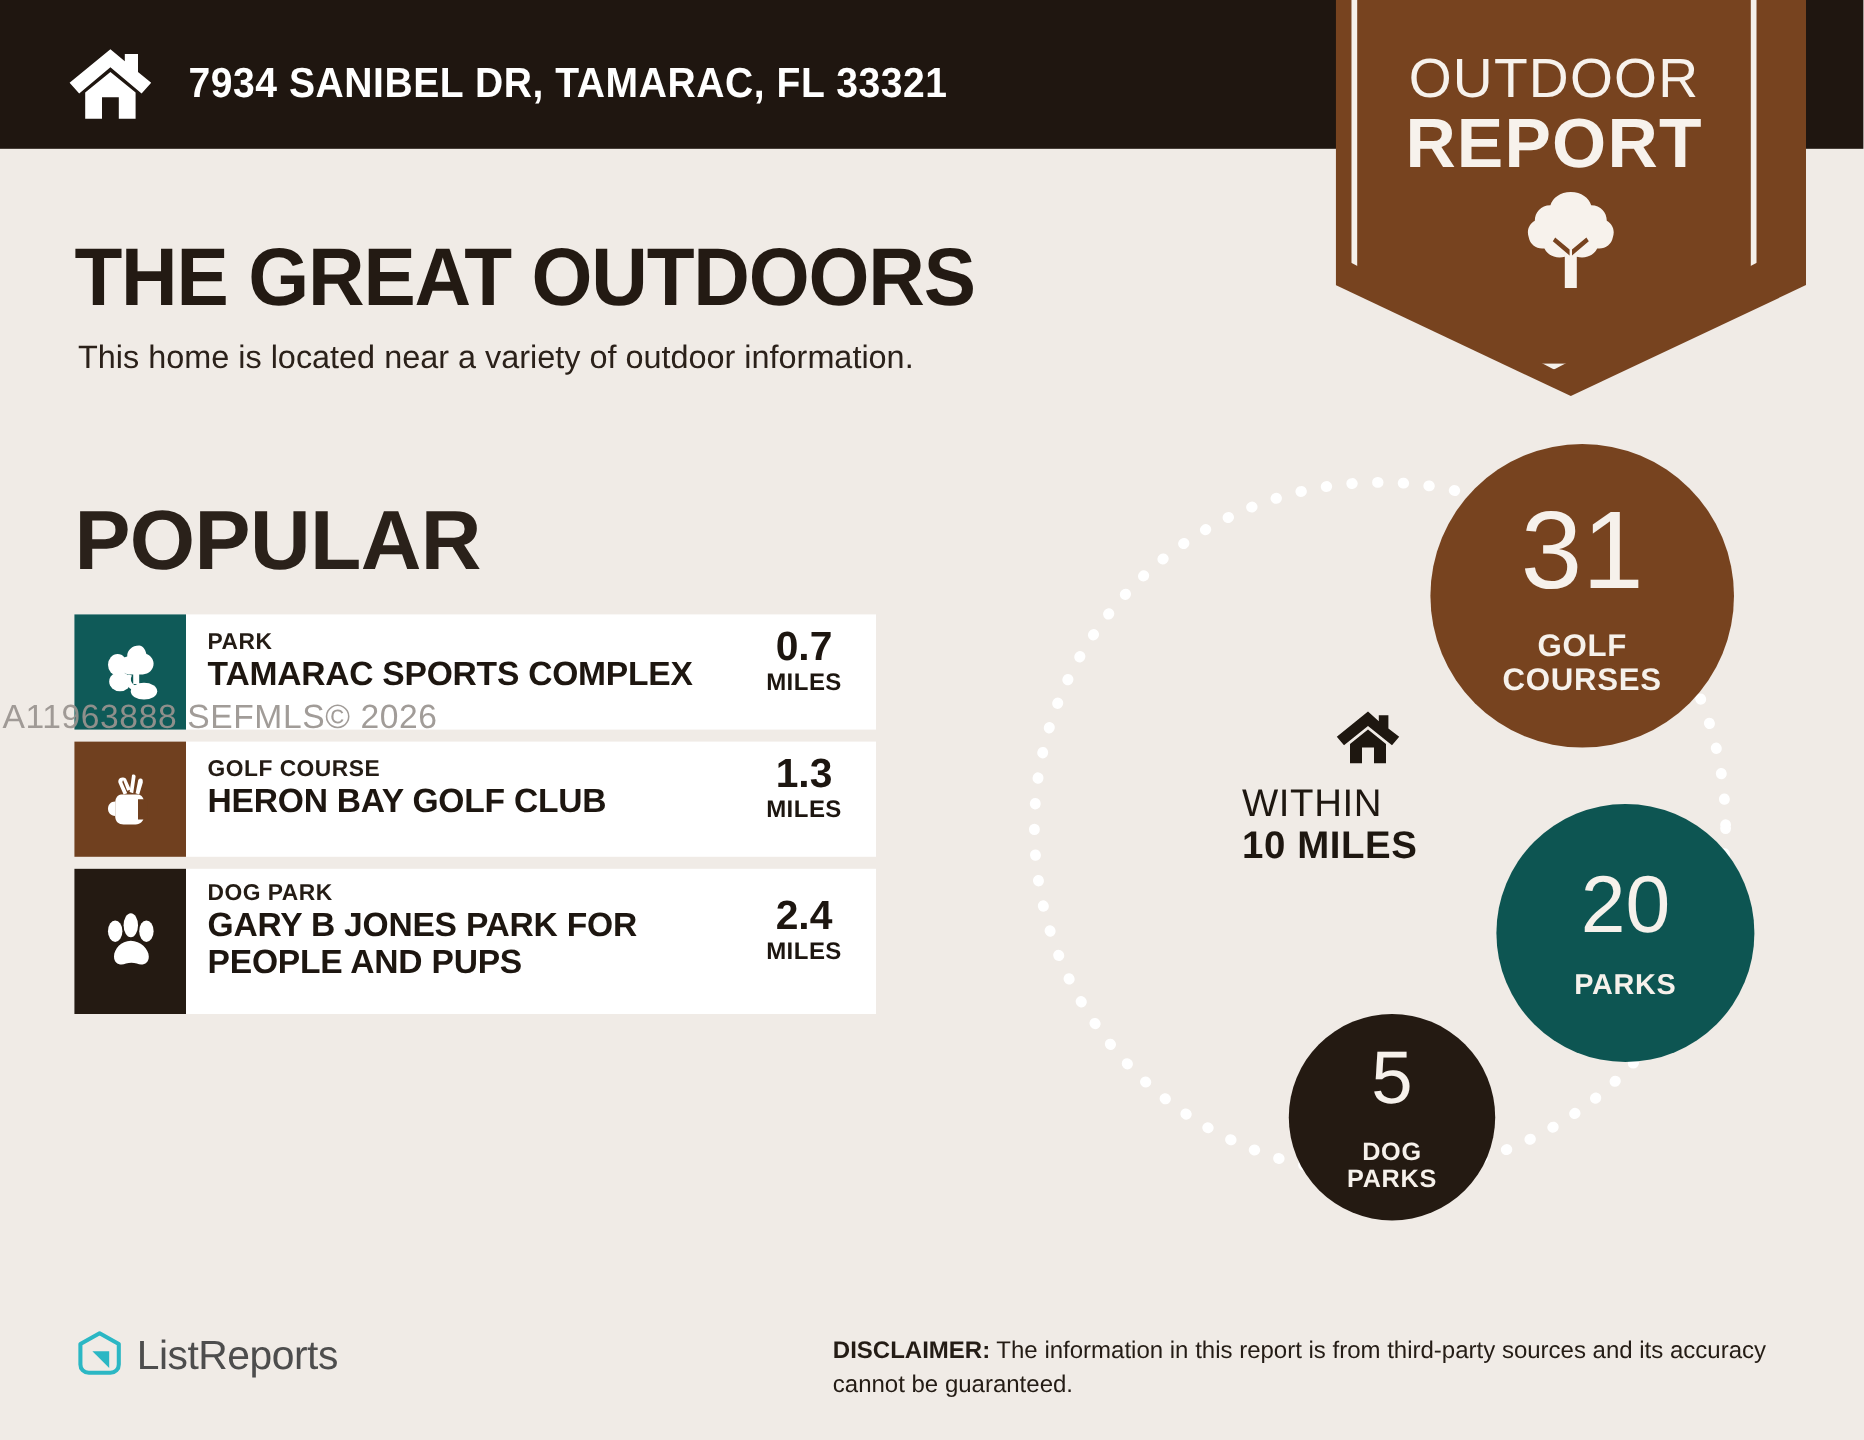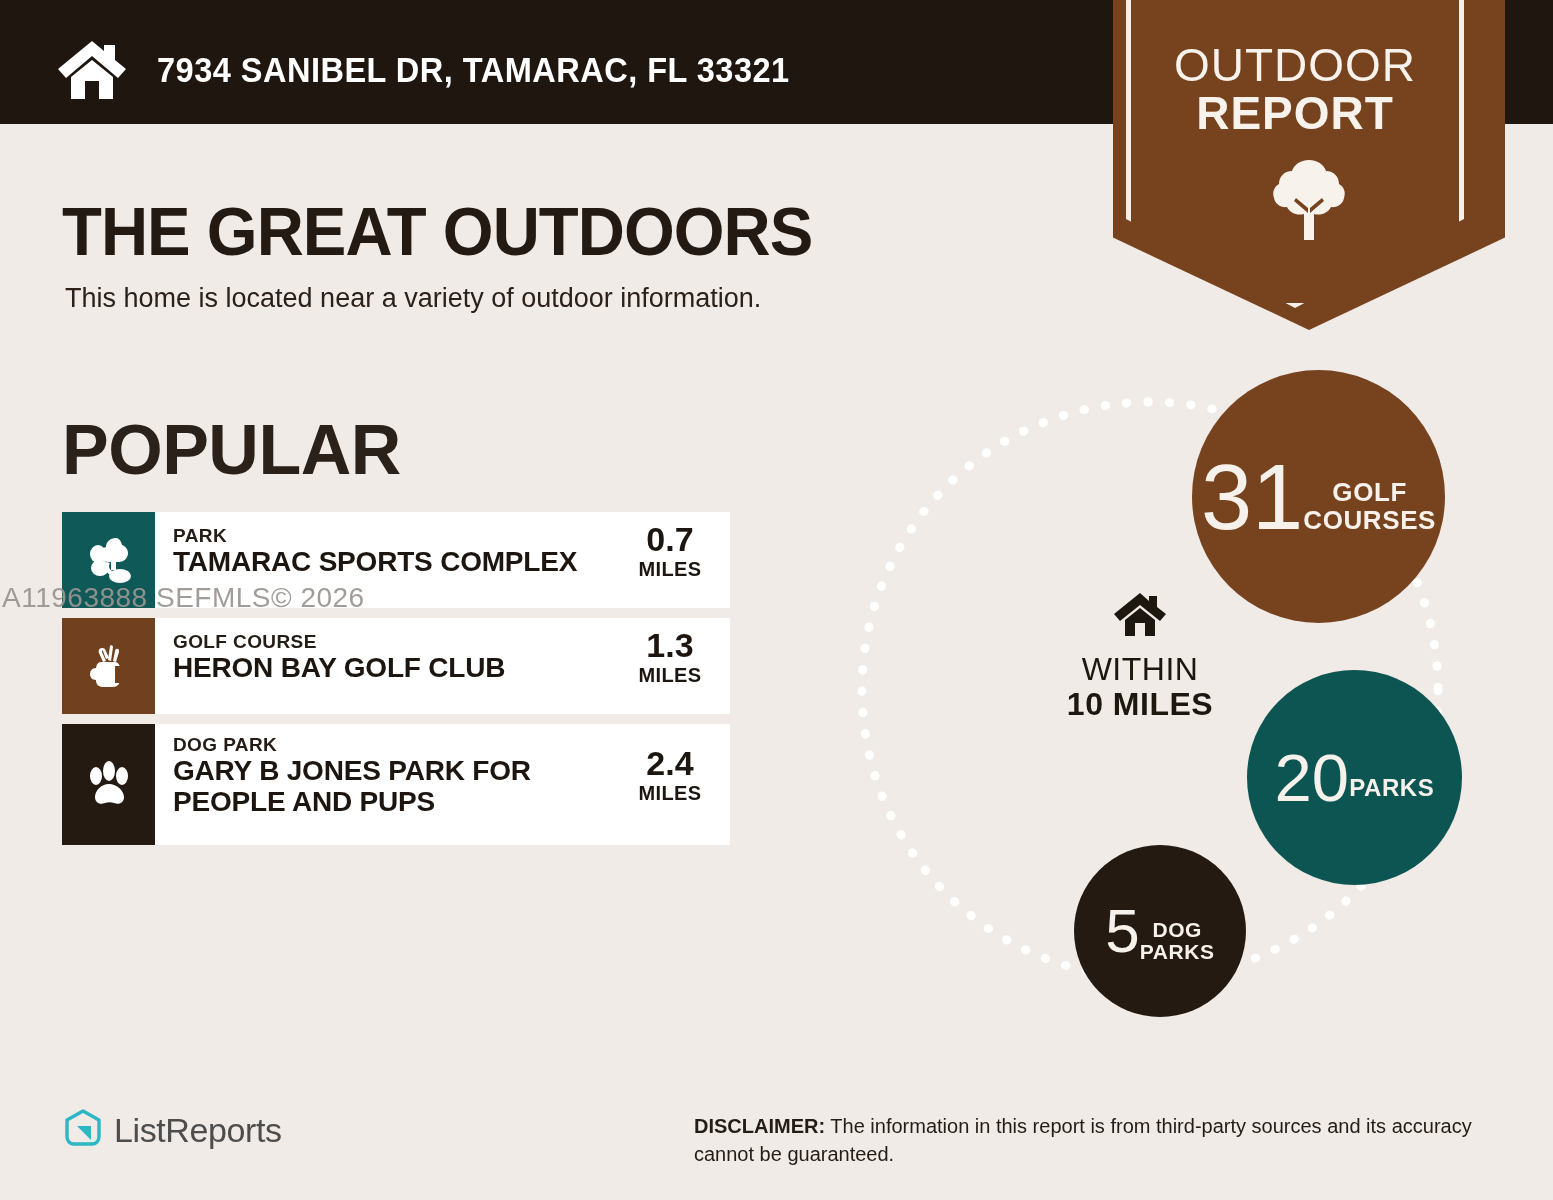--- a/index.html
+++ b/index.html
@@ -47,21 +47,21 @@
     border:5px solid #f5f0ea;
     -webkit-clip-path:polygon(0 0,100% 0,100% 72%,50% 100%,0 72%);
     clip-path:polygon(0 0,100% 0,100% 72%,50% 100%,0 72%);
     box-sizing:border-box;
   }
   .badge-text{
     position:absolute;left:0;top:42px;width:364px;text-align:center;
     color:#f7f2ec;line-height:1.04;
   }
   .badge-l1{font-size:46px;font-weight:400;letter-spacing:1px;display:block;}
-  .badge-l2{font-size:46px;font-weight:700;letter-spacing:1px;display:block;}
+  .badge-l2{font-size:58px;font-weight:700;letter-spacing:1px;display:block;}
   .badge-tree{position:absolute;left:50%;top:158px;transform:translateX(-50%);width:78px;height:84px;}
 
   
   .title{
     position:absolute;left:62px;top:192px;
     font-size:68px;font-weight:700;letter-spacing:-1px;
     color:#231a13;
     transform:scaleX(0.96);transform-origin:left center;
     white-space:nowrap;
   }
@@ -104,37 +104,37 @@
     width:92px;min-width:92px;text-align:center;padding-right:8px;
   }
   .dist-num{font-size:34px;font-weight:700;color:#1d1610;line-height:1;}
   .dist-unit{font-size:20px;font-weight:700;color:#1d1610;letter-spacing:0.4px;margin-top:2px;}
 
   
   .stats{position:absolute;left:820px;top:360px;width:700px;height:680px;}
   .dotted{position:absolute;left:0;top:0;width:700px;height:680px;}
   .circle{
     position:absolute;border-radius:50%;
-    display:flex;flex-direction:row;align-items:center;justify-content:center;
+    display:flex;flex-direction:column;align-items:center;justify-content:center;
     color:#f6f1eb;text-align:center;line-height:1;
   }
   .c-golf{left:372px;top:10px;width:253px;height:253px;background:#77431f;}
   .c-parks{left:427px;top:310px;width:215px;height:215px;background:#0d5552;}
   .c-dog{left:254px;top:485px;width:172px;height:172px;background:#241a12;}
   .c-num{font-weight:400;}
   .c-golf .c-num{font-size:92px;}
   .c-parks .c-num{font-size:67px;}
   .c-dog .c-num{font-size:62px;}
   .c-lab{font-weight:700;letter-spacing:0.6px;margin-top:20px;line-height:1.07;}
   .c-golf .c-lab{font-size:26px;}
   .c-parks .c-lab{font-size:24px;}
   .c-dog .c-lab{font-size:21px;}
 
   .within{
-    position:absolute;left:215px;top:232px;width:210px;text-align:center;
+    position:absolute;left:215px;top:232px;width:210px;text-align:left;
   }
   .within-house{width:54px;height:46px;display:block;margin:0 auto 14px;}
   .within-l1{font-size:32px;font-weight:400;letter-spacing:0.5px;color:#1e1710;line-height:1.1;}
   .within-l2{font-size:32px;font-weight:700;letter-spacing:0.5px;color:#1e1710;line-height:1.1;}
 
   
   .logo{position:absolute;left:62px;top:1107px;display:flex;align-items:center;gap:10px;}
   .logo svg{width:42px;height:42px;}
   .logo-text{font-size:34px;font-weight:400;color:#4d4d4d;letter-spacing:-0.4px;}
   .disclaimer{

